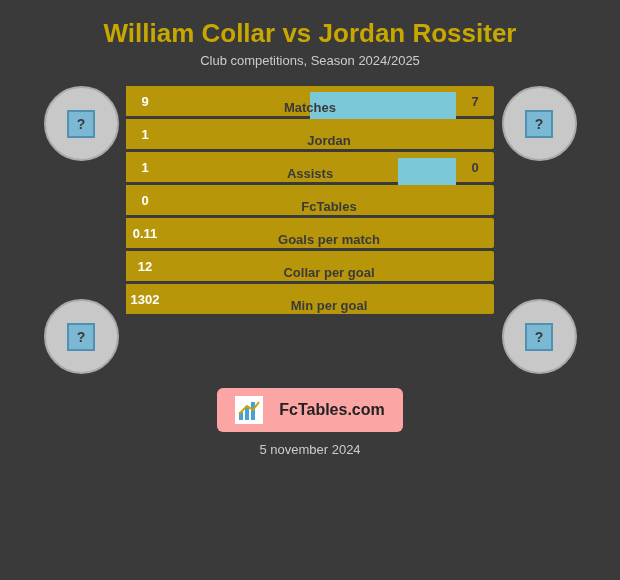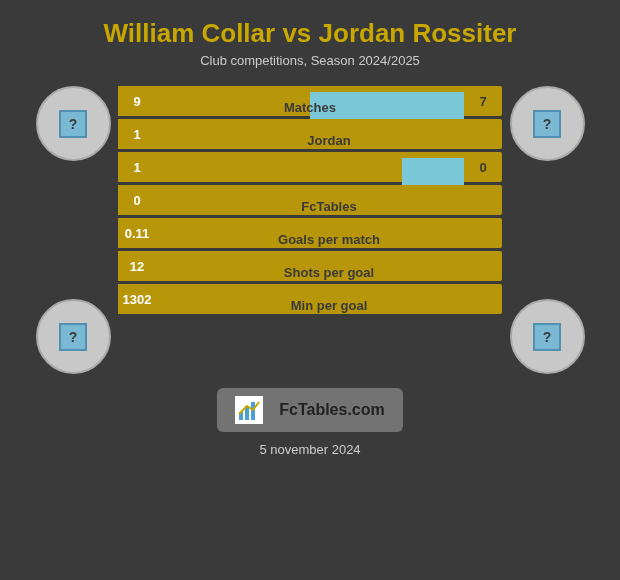--- a/index.html
+++ b/index.html
@@ -10,21 +10,21 @@
       font-family: Arial, sans-serif;
       overflow: hidden;
     }
     .container {
       width: 620px;
       height: 416px;
       background: #3a3a3a;
       display: flex;
       flex-direction: column;
       align-items: center;
-      padding: 18px 28px 12px;
+      padding: 18px 36px 12px;
     }
     .title {
       font-size: 26px;
       font-weight: bold;
       color: #c8a800;
       text-align: center;
       margin-bottom: 4px;
     }
     .subtitle {
       font-size: 13px;
@@ -126,21 +126,21 @@
       height: 100%;
       display: flex;
       align-items: center;
       justify-content: center;
       flex-shrink: 0;
       z-index: 2;
       position: relative;
     }
     .fctables-badge {
       margin-top: 14px;
-      background: #737373;
+      background: #fca5a5;
       border-radius: 6px;
       padding: 8px 18px;
       display: flex;
       align-items: center;
       gap: 16px;
     }
     .fctables-icon {
       width: 28px;
       height: 28px;
     }
@@ -201,39 +201,40 @@
         <div class="stat-row">
           <div class="stat-left-val">1</div>
           <div class="stat-bar-area">
             <div class="stat-label">Jordan</div>
           </div>
         </div>
         <div class="stat-row">
           <div class="stat-left-val">1</div>
           <div class="stat-bar-area">
             <div class="stat-bar-fill-right" style="width: 20%;"></div>
+            <div class="stat-label">Assists</div>
           </div>
           <div class="stat-right-val">0</div>
         </div>
         <div class="stat-row">
           <div class="stat-left-val">0</div>
           <div class="stat-bar-area">
             <div class="stat-label">FcTables</div>
           </div>
         </div>
         <div class="stat-row">
           <div class="stat-left-val">0.11</div>
           <div class="stat-bar-area">
             <div class="stat-label">Goals per match</div>
           </div>
         </div>
         <div class="stat-row">
           <div class="stat-left-val">12</div>
           <div class="stat-bar-area">
-            <div class="stat-label">Shots per goal</div>
+            <div class="stat-label">Collar per goal</div>
           </div>
         </div>
         <div class="stat-row">
           <div class="stat-left-val">1302</div>
           <div class="stat-bar-area">
             <div class="stat-label">Min per goal</div>
           </div>
         </div>
       </div>
 

